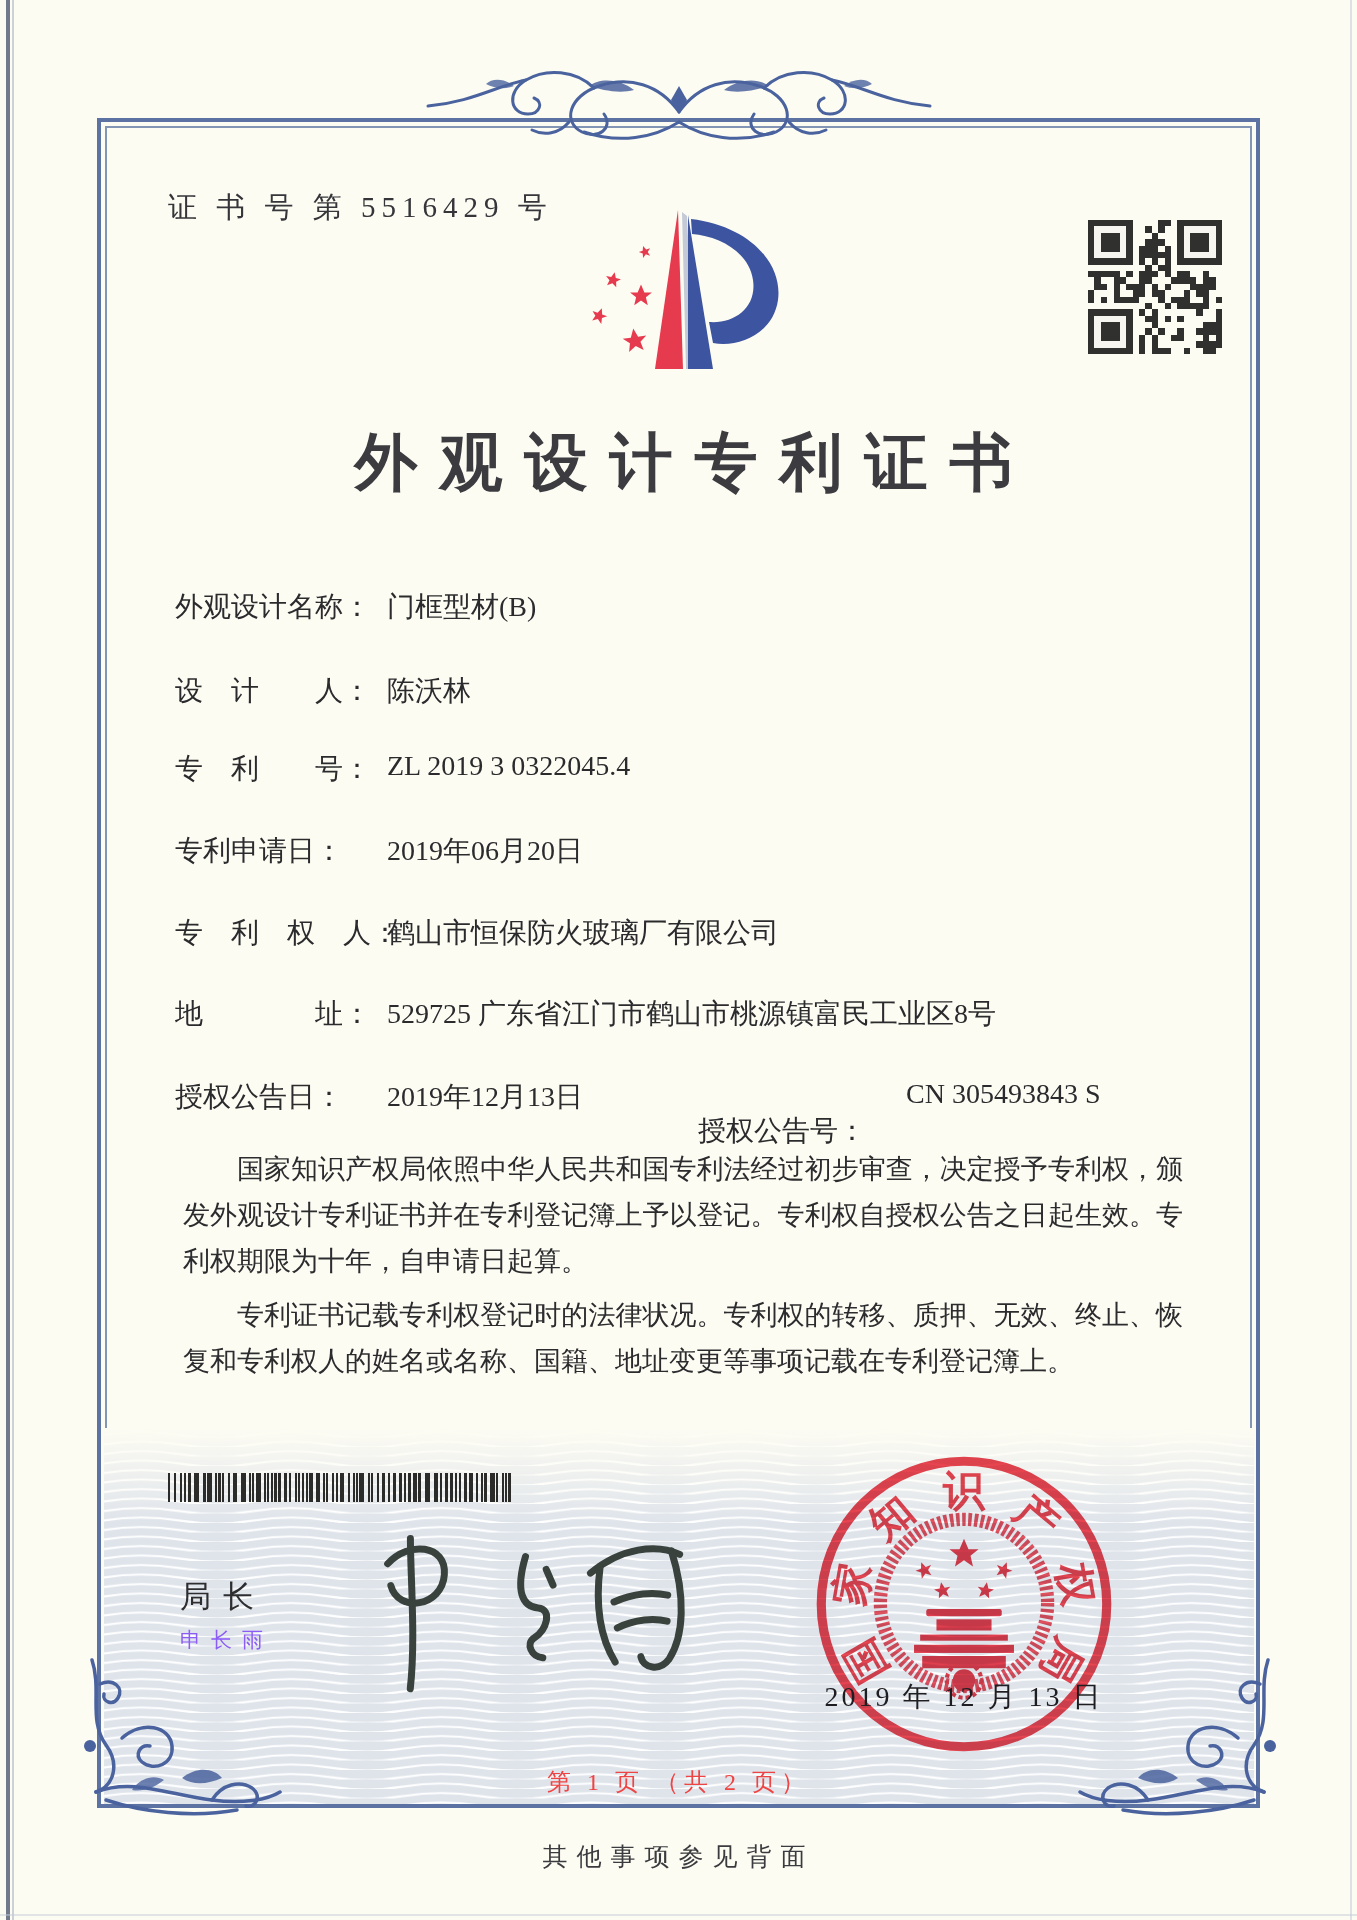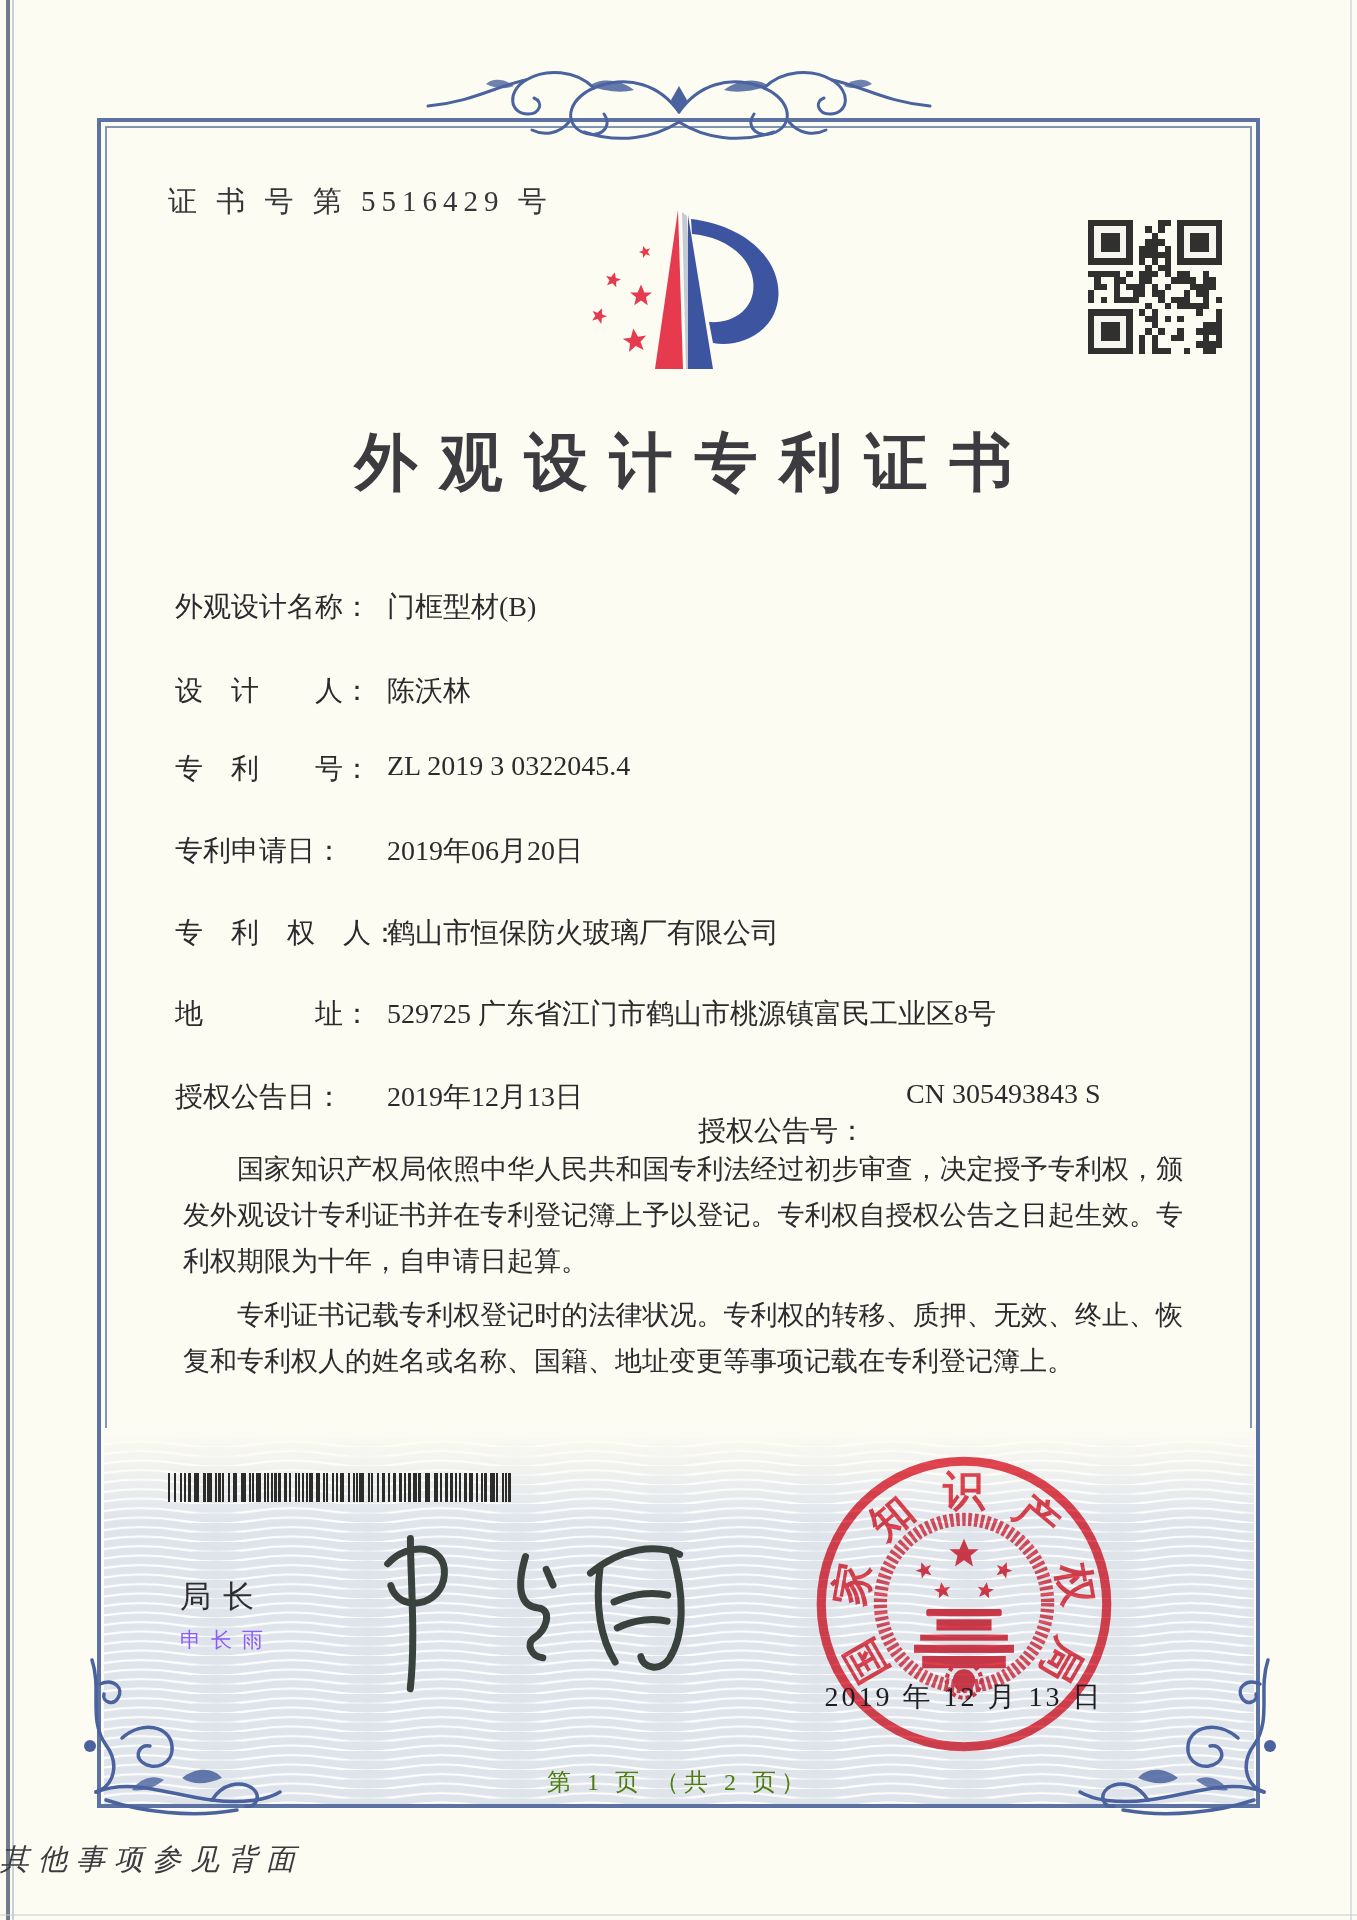--- a/index.html
+++ b/index.html
@@ -25,21 +25,21 @@
   .frame-inner {
     position:absolute; left:4px; top:4px; right:4px; bottom:4px;
     border:2px solid #8295b5;
   }
 
   
   .wave-wrap { left:104px; top:1428px; width:1150px; height:376px; z-index:1; }
   .wave-fade { left:104px; top:1428px; width:1150px; height:95px; z-index:2;
     background:linear-gradient(180deg, #fdfcf3 0%, rgba(253,252,243,0) 100%); }
 
-  .cert-number { left:168px; top:182px; font-size:29px; letter-spacing:6px; color:#35353a; z-index:4; }
+  .cert-number { left:168px; top:188px; font-size:29px; letter-spacing:6px; color:#35353a; z-index:4; }
 
   .logo { left:575px; top:192px; z-index:4; }
   .qr   { left:1088px; top:220px; z-index:4; }
 
   .title {
     left:0; right:0; top:420px; text-align:center; z-index:4;
     font-size:63px; font-weight:700; color:#3b3b40;
     letter-spacing:22px; padding-left:32px;
   }
 
@@ -58,24 +58,24 @@
   .director-title { left:180px; top:1576px; font-size:31px; letter-spacing:12px; color:#2e2e31; z-index:4; }
   .director-name  { left:180px; top:1626px; font-size:21px; letter-spacing:10px; color:#8b5cf6; z-index:4; }
 
   .signature { left:352px; top:1512px; z-index:5; }
 
   .seal { left:808px; top:1448px; z-index:5; opacity:.94; mix-blend-mode:multiply; }
   .seal-date { left:808px; top:1678px; width:312px; text-align:center; z-index:6;
     font-size:28px; letter-spacing:3px; color:#1e1e22; }
 
   .page-number { left:97px; top:1766px; width:1163px; text-align:center; z-index:4;
-    font-size:24px; letter-spacing:5px; color:#4d7c0f; }
-
-  .back-note { left:0; right:0; top:1840px; 
-    font-size:29px; letter-spacing:9px; color:#3b3b3f; z-index:4;font-style:italic; }
+    font-size:24px; letter-spacing:5px; color:#ef4444; }
+
+  .back-note { left:0; right:0; top:1840px; text-align:center;
+    font-size:25px; letter-spacing:9px; color:#3b3b3f; z-index:4; }
 
   .orn-top { left:424px; top:60px; z-index:6; }
   .orn-bl  { left:62px;  top:1650px; z-index:6; }
   .orn-br  { left:1058px; top:1650px; z-index:6; transform:scaleX(-1); }
 </style>
 </head>
 <body>
 
 <div id="page">
 

